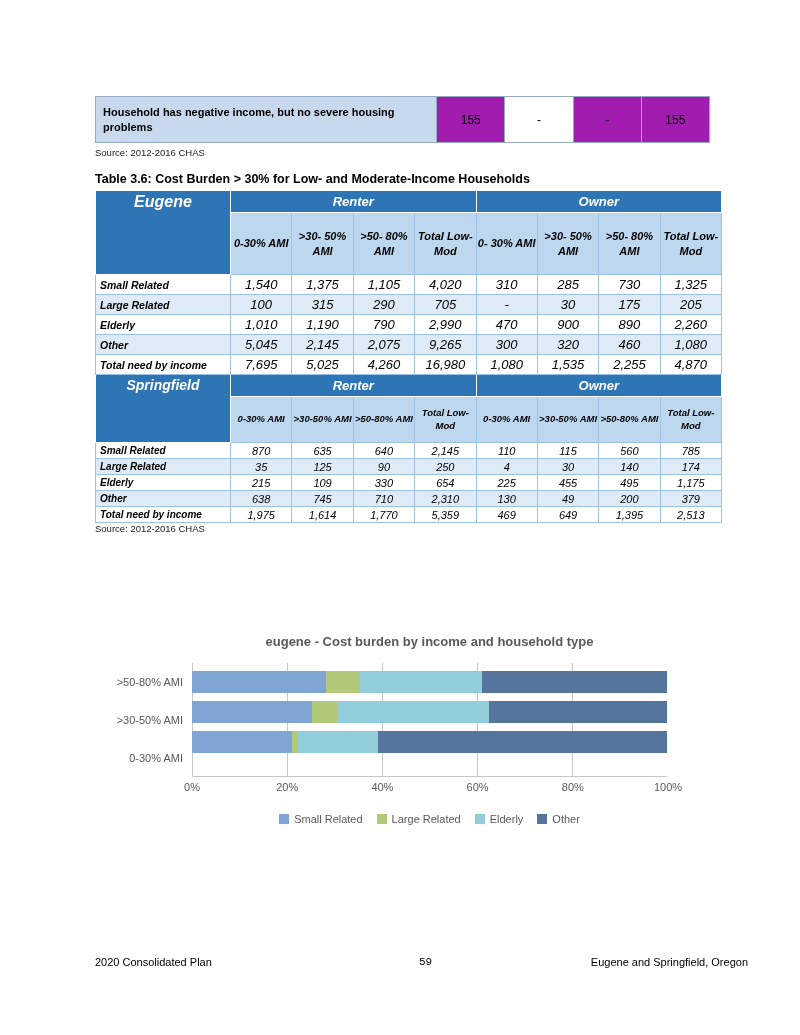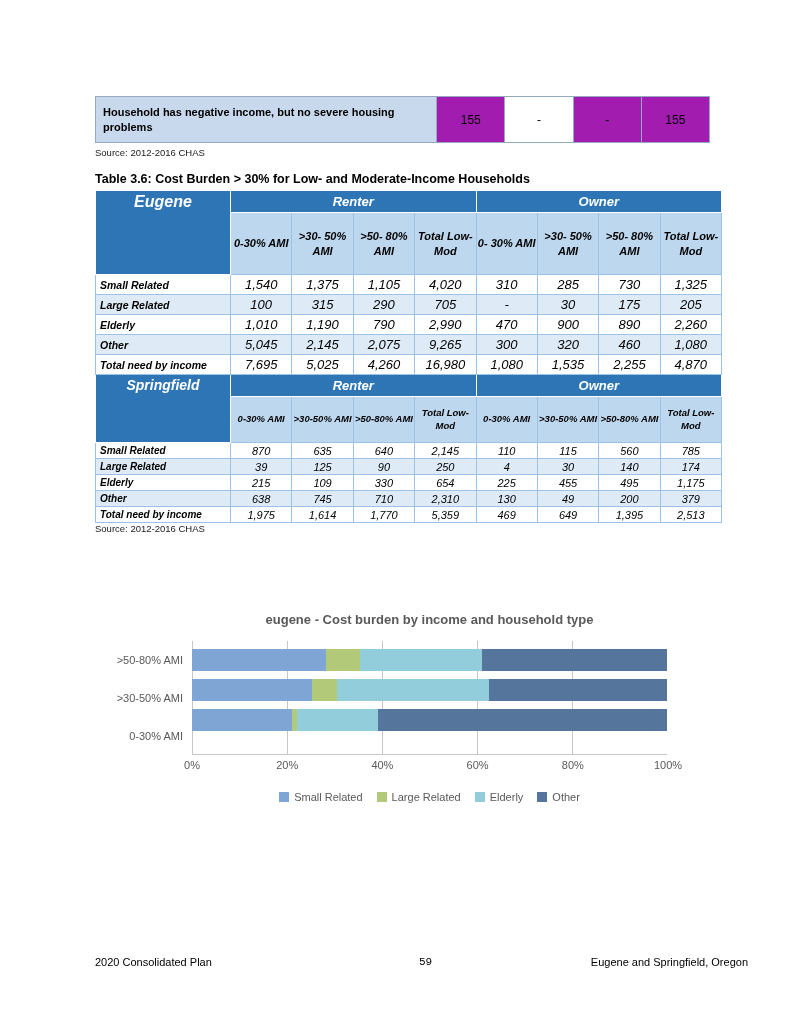--- a/index.html
+++ b/index.html
@@ -31,21 +31,21 @@
   .cost .rowlbl { font-weight:bold; text-align:left; padding:1px 4px; background:transparent; }
   .sec-a .rowlbl { font-size:10.5px; }
   .sec-b .rowlbl { font-size:10px; }
   .cost td { text-align:center; }
   .sec-a td { font-size:13px; height:19px; line-height:17px; padding:1px 2px; }
   .sec-b td { font-size:11px; height:16px; line-height:14px; padding:0 2px; }
   tr.alt { background:#DEEBF7; }
 
   
   .chart-heading { font-size:12.5px; font-weight:bold; }
-  .chart-block { width:612px; }
+  .chart-block { width:612px;margin-top:22px; }
   .chart-title { font-weight:bold; font-size:13px; color:#595959; text-align:center; margin-left:97px; width:475px; padding-top:8px; }
   .chart-canvas { display:flex; margin-top:14px; }
   .labels-col { width:97px; display:flex; flex-direction:column; }
   .bar-label { height:38px; display:flex; align-items:center; justify-content:flex-end; padding-right:9px; font-size:11px; color:#595959; }
   .plot { position:relative; width:475px; border-bottom:1px solid #C6C6C6; overflow:hidden; }
   .gridline { position:absolute; top:0; bottom:0; width:1px; background:#C6C6C6; }
   .bar { position:relative; z-index:1; height:22px; margin:8px 0; display:flex; }
   .seg { height:100%; }
   .ticks { position:relative; height:14px; margin-left:97px; width:476px; margin-top:4px; }
   .tick { position:absolute; transform:translateX(-50%); font-size:11px; color:#595959; white-space:nowrap; }
@@ -182,21 +182,21 @@
           <td>635</td>
           <td>640</td>
           <td>2,145</td>
           <td>110</td>
           <td>115</td>
           <td>560</td>
           <td>785</td>
         </tr>
         <tr class="sec-b alt">
           <th class="rowlbl">Large Related</th>
-          <td>39</td>
+          <td>35</td>
           <td>125</td>
           <td>90</td>
           <td>250</td>
           <td>4</td>
           <td>30</td>
           <td>140</td>
           <td>174</td>
         </tr>
         <tr class="sec-b">
           <th class="rowlbl">Elderly</th>

